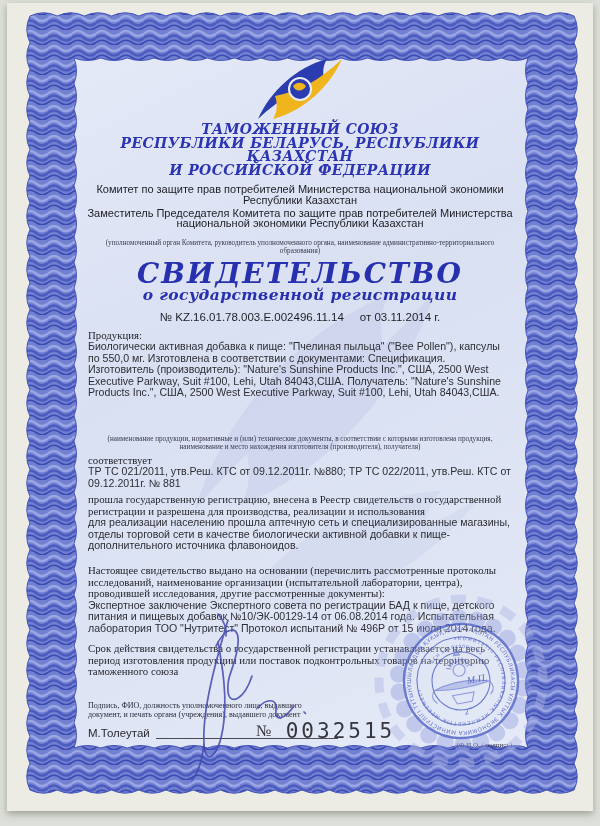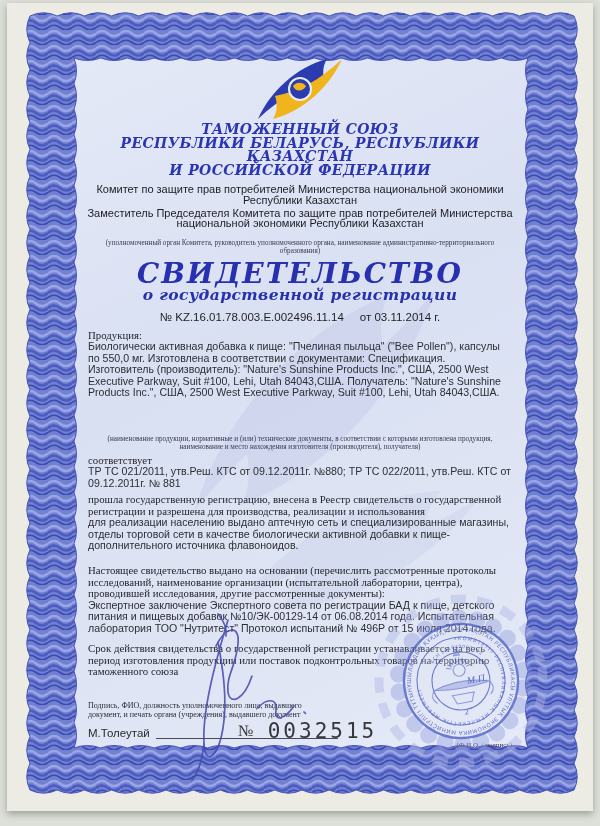--- a/index.html
+++ b/index.html
@@ -60,21 +60,21 @@
     margin-top:23px;width:235px;
     font-family:"Liberation Serif",serif;font-size:8px;line-height:9px;color:#2b2b38;
   }
   .name-row{margin-top:7px;display:flex;align-items:flex-end;width:250px;}
   .signer{font-size:11.5px;color:#2a2a30;white-space:nowrap;}
   .sig-line{flex:1;border-bottom:1px solid #4a4a55;height:12px;margin-left:6px;}
   .fio-cap{
     margin-left:66px;margin-top:2px;
     font-family:"Liberation Serif",serif;font-size:7px;color:#3a3a4a;text-align:right;
   }
-  .serial{position:absolute;left:238px;top:719px;z-index:7;color:#36363c;}
+  .serial{position:absolute;left:256px;top:719px;z-index:7;color:#36363c;}
   .serial .nsign{font-family:"Liberation Serif",serif;font-size:16px;vertical-align:2px;}
   .serial .digits{
     font-family:"DejaVu Sans Mono",monospace;font-size:21px;letter-spacing:3px;margin-left:10px;
   }
   .stamp-svg{position:absolute;left:371px;top:591px;width:180px;height:180px;z-index:6;transform:rotate(-10deg);}
   .sign-svg{position:absolute;left:166px;top:612px;width:160px;height:170px;z-index:8;}
 </style>
 </head>
 <body>
 
@@ -133,21 +133,21 @@
 
   <div class="form product-label">Продукция:</div>
   <div class="typed">Биологически активная добавка к пище: "Пчелиная пыльца" ("Bee Pollen"), капсулы по 550,0 мг. Изготовлена в соответствии с документами: Спецификация. Изготовитель (производитель): "Nature's Sunshine Products Inc.", США, 2500 West Executive Parkway, Suit #100, Lehi, Utah 84043,США.  Получатель: "Nature's Sunshine Products Inc.", США, 2500 West Executive Parkway, Suit #100, Lehi, Utah 84043,США.</div>
 
   <div class="small-cap center caption2">(наименование продукции, нормативные и (или) технические документы, в соответствии с которыми изготовлена продукция, наименование и место нахождения изготовителя (производителя), получателя)</div>
 
   <div class="form corresponds">соответствует</div>
   <div class="typed">ТР ТС 021/2011, утв.Реш. КТС от 09.12.2011г. №880; ТР ТС 022/2011, утв.Реш. КТС от 09.12.2011г. № 881</div>
 
   <div class="form reg-block">прошла государственную регистрацию, внесена в Реестр свидетельств о государственной регистрации и разрешена для производства, реализации и использования</div>
-  <div class="typed">для реализации населению выдано аптечную сеть и специализированные магазины, отделы торговой сети в качестве биологически активной добавки к пище-дополнительного источника флавоноидов.</div>
+  <div class="typed">для реализации населению прошла аптечную сеть и специализированные магазины, отделы торговой сети в качестве биологически активной добавки к пище-дополнительного источника флавоноидов.</div>
 
   <div class="form basis">Настоящее свидетельство выдано на основании (перечислить рассмотренные протоколы исследований, наименование организации  (испытательной лаборатории, центра), проводившей исследования, другие рассмотренные документы):</div>
   <div class="typed">Экспертное заключение Экспертного совета по регистрации БАД к пище, детского питания и пищевых добавок №10/ЭК-00129-14 от 06.08.2014 года. Испытательная лаборатория ТОО "Нутритест" Протокол испытаний № 496Р от 15 июля 2014 года.</div>
 
   <div class="form validity">Срок действия свидетельства о государственной регистрации устанавливается на весь период изготовления продукции или поставок подконтрольных товаров на территорию таможенного союза</div>
 
   <div class="sign-cap">Подпись, ФИО,  должность уполномоченного лица, выдавшего документ, и печать органа (учреждения), выдавшего документ</div>
 
   <div class="name-row">
     <span class="signer">М.Толеутай</span>

